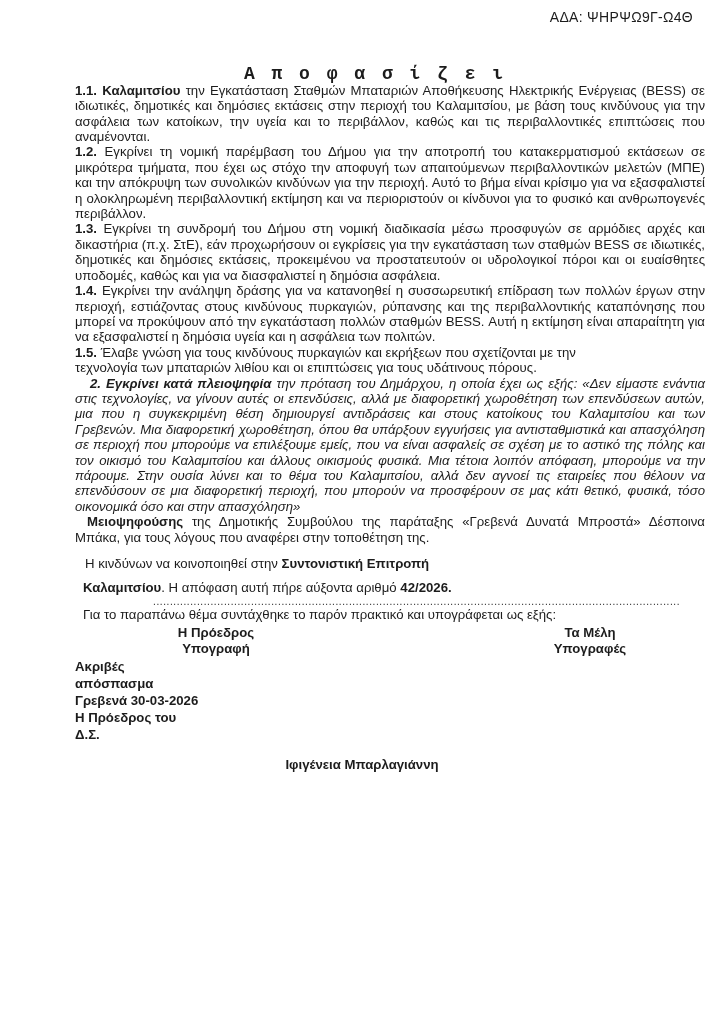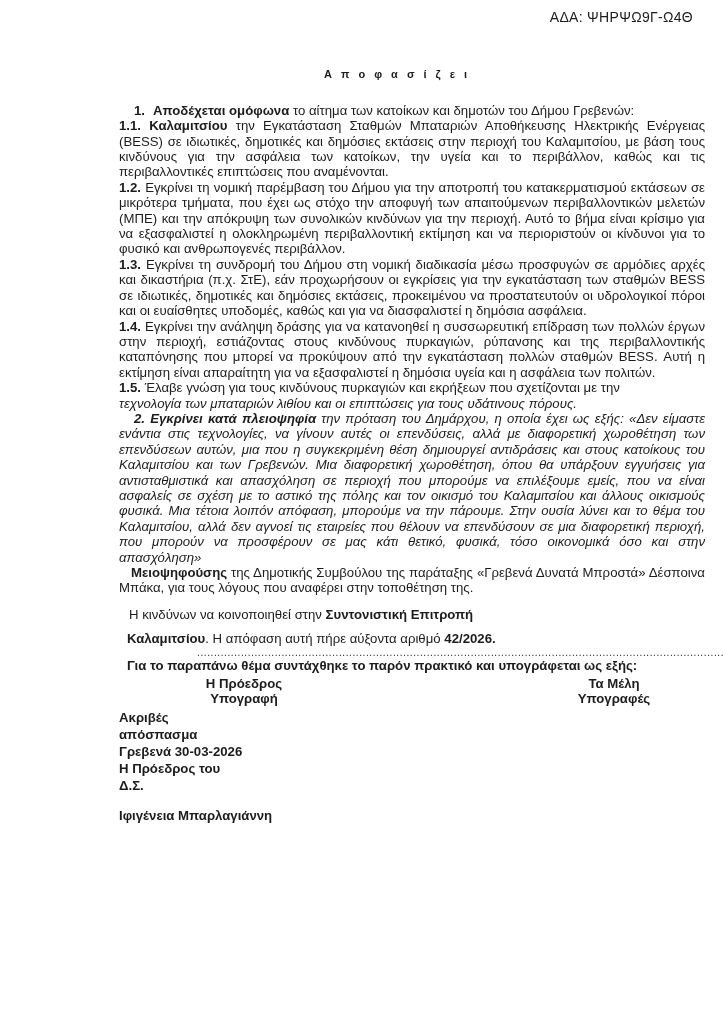--- a/index.html
+++ b/index.html
@@ -1,53 +1,52 @@
 <!DOCTYPE html>
 <html><head>
 <meta charset="utf-8">
 <style>
   html,body{margin:0;padding:0;background:#ffffff;}
   .page{
     width:724px;height:1024px;background:#ffffff;position:relative;overflow:hidden;
     font-family:"Liberation Sans", sans-serif;
     font-size:13.2px;line-height:15.4px;color:#1c1c1c;
   }
-  .content{padding:0 19px 0 75px;margin-left:44px;}
+  .content{padding:0 19px 0 75px;}
   p{margin:0;}
   .b{font-weight:bold;}
   .just{text-align:justify;}
   .ada{padding-top:10px;text-align:right;margin-right:12px;font-size:14px;letter-spacing:0.3px;}
-  .doc-title{margin-top:42px;margin-right:30px;text-align:center;font-weight:bold;font-size:11px;letter-spacing:3px;}
+  .doc-title{margin-top:42px;margin-right:30px;text-align:center;font-weight:bold;font-size:18px;letter-spacing:3px;font-family:Liberation Mono, monospace;}
   .item1{margin-top:20px;text-indent:15px;}
   .item1 .num{margin-right:8px;}
   .p2{text-indent:15px;font-style:italic;}
   .meio{text-indent:12px;}
-  .p15 .cont, .meio .cont{font-weight:normal;font-style:italic;}
+  .p15 .cont, .meio .cont{font-weight:normal;}
   .notify{margin-top:11px;text-indent:10px;}
   .serial{margin-top:9px;text-indent:8px;}
   .dotline{margin:3px 0 0 78px;width:527px;height:7px;line-height:6px;font-size:10px;letter-spacing:0.6px;overflow:hidden;white-space:nowrap;color:#2a2a2a;}
-  .closing{margin-top:1px;padding-left:8px;font-weight:bold;}
+  .closing{margin-top:1px;padding-left:8px;}
   .sigrow{position:relative;height:33px;margin-top:3px;}
   .sig-col{position:absolute;text-align:center;font-weight:bold;}
-  .sig-left{left:60px;width:130px;}
-  .sig-right{left:425px;width:140px;}
+  .sig-left{left:76px;width:130px;}
+  .sig-right{left:445px;width:140px;}
   .stamp{font-weight:bold;margin-right:56px;line-height:17px;}
-  .president{margin-top:14px;font-weight:bold;margin-right:56px;}
+  .president{margin-top:14px;text-align:center;font-weight:bold;margin-right:56px;}
 </style>
 </head>
 <body>
 
 <div class="page">
   <div class="content">
 
     <div class="ada">ΑΔΑ: ΨΗΡΨΩ9Γ-Ω4Θ</div>
 
     <div class="doc-title">Α π ο φ α σ ί ζ ε ι</div>
 
-    <p class="item1"><span class="b num">1.</span><span class="b">Αποδέχεται ομόφωνα</span> <span>το αίτημα των κατοίκων και δημοτών του Δήμου Γρεβενών:</span></p>
 
     <p class="just"><span class="b">1.1.</span> <span class="b">Καλαμιτσίου</span> <span>την Εγκατάσταση Σταθμών Μπαταριών Αποθήκευσης Ηλεκτρικής Ενέργειας (BESS) σε ιδιωτικές, δημοτικές και δημόσιες εκτάσεις στην περιοχή του Καλαμιτσίου, με βάση τους κινδύνους για την ασφάλεια των κατοίκων, την υγεία και το περιβάλλον, καθώς και τις περιβαλλοντικές επιπτώσεις που αναμένονται.</span></p>
 
     <p class="just"><span class="b">1.2.</span> <span>Εγκρίνει τη νομική παρέμβαση του Δήμου για την αποτροπή του κατακερματισμού εκτάσεων σε μικρότερα τμήματα, που έχει ως στόχο την αποφυγή των απαιτούμενων περιβαλλοντικών μελετών (ΜΠΕ) και την απόκρυψη των συνολικών κινδύνων για την περιοχή. Αυτό το βήμα είναι κρίσιμο για να εξασφαλιστεί η ολοκληρωμένη περιβαλλοντική εκτίμηση και να περιοριστούν οι κίνδυνοι για το φυσικό και ανθρωπογενές περιβάλλον.</span></p>
 
     <p class="just"><span class="b">1.3.</span> <span>Εγκρίνει τη συνδρομή του Δήμου στη νομική διαδικασία μέσω προσφυγών σε αρμόδιες αρχές και δικαστήρια (π.χ. ΣτΕ), εάν προχωρήσουν οι εγκρίσεις για την εγκατάσταση των σταθμών BESS σε ιδιωτικές, δημοτικές και δημόσιες εκτάσεις, προκειμένου να προστατευτούν οι υδρολογικοί πόροι και οι ευαίσθητες υποδομές, καθώς και για να διασφαλιστεί η δημόσια ασφάλεια.</span></p>
 
     <p class="just"><span class="b">1.4.</span> <span>Εγκρίνει την ανάληψη δράσης για να κατανοηθεί η συσσωρευτική επίδραση των πολλών έργων στην περιοχή, εστιάζοντας στους κινδύνους πυρκαγιών, ρύπανσης και της περιβαλλοντικής καταπόνησης που μπορεί να προκύψουν από την εγκατάσταση πολλών σταθμών BESS. Αυτή η εκτίμηση είναι απαραίτητη για να εξασφαλιστεί η δημόσια υγεία και η ασφάλεια των πολιτών.</span></p>
 
     <p class="p15"><span class="b">1.5.</span> <span>Έλαβε γνώση για τους κινδύνους πυρκαγιών και εκρήξεων που σχετίζονται με την</span><br><span class="cont">τεχνολογία των μπαταριών λιθίου και οι επιπτώσεις για τους υδάτινους πόρους.</span></p>

